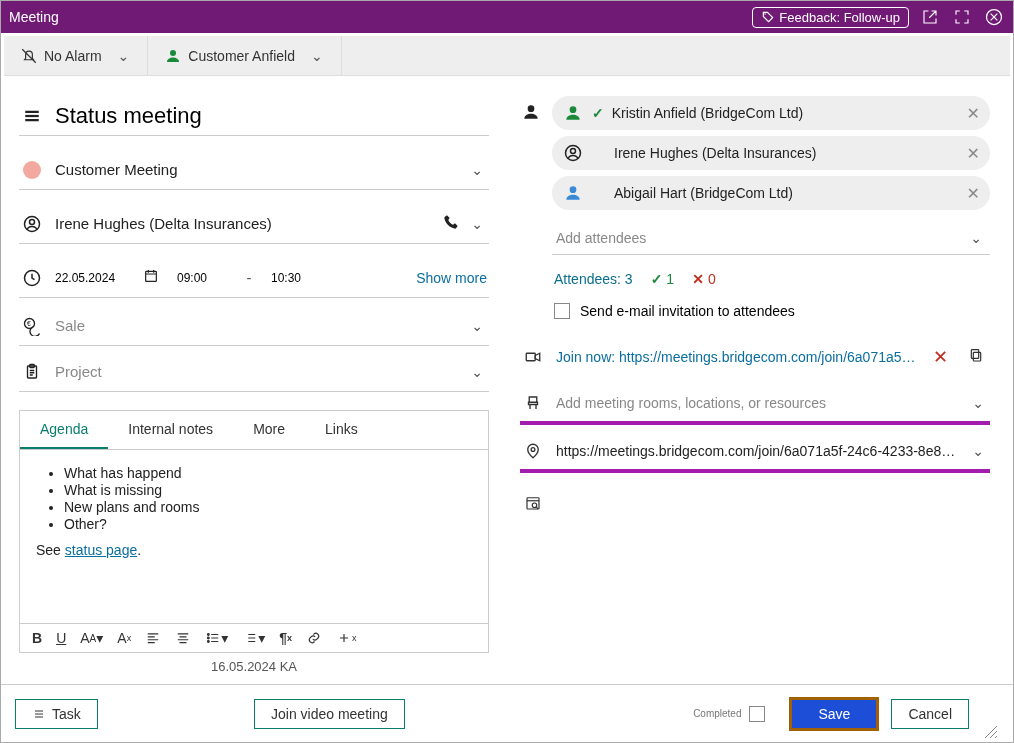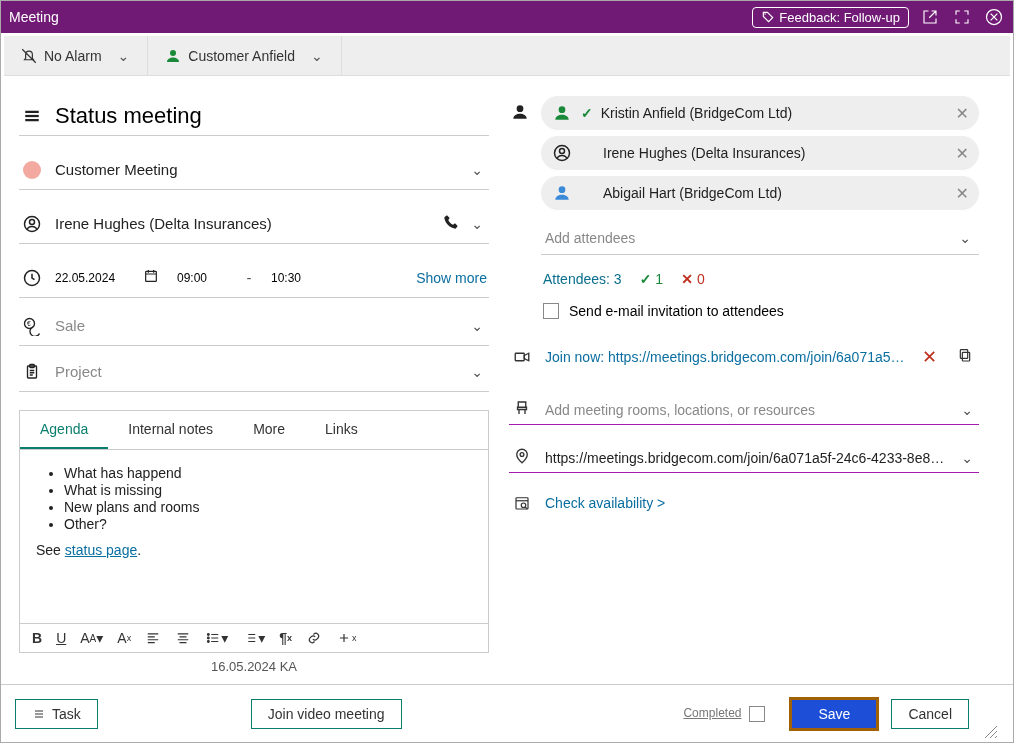--- a/index.html
+++ b/index.html
@@ -13,21 +13,21 @@
   .tb-icon { width: 22px; height: 22px; margin-left: 10px; display: flex; align-items: center; justify-content: center; cursor: pointer; }
   .tb-icon svg { stroke: #fff; fill: none; stroke-width: 1.5; }
 
   
   .secbar { background: #eeeeee; height: 40px; display: flex; align-items: center; padding: 0 8px; gap: 8px; border-bottom:1px solid #ddd; margin:3px 3px 0 3px; }
   .sec-dropdown { display: flex; align-items: center; gap: 6px; padding: 4px 8px; font-size: 14px; color: #333; cursor: pointer; border-right:1px solid #ddd; height:100%; padding-right:18px;}
   .chev { margin-left: 10px; color:#555; }
   .ic { width: 18px; height: 18px; display: inline-flex; align-items: center; justify-content:center; }
 
   
-  .content { flex: 1; display: flex; padding: 20px 18px 6px 18px; gap: 20px; overflow:hidden; }
+  .content { flex: 1; display: flex; padding: 20px 18px 6px 18px; gap: 31px; overflow:hidden; }
   .col { flex:1; min-width:0; display:flex; flex-direction:column; }
   .col-left { max-width: 470px; }
   .col-right { max-width: 470px; }
 
   .row { display:flex; align-items:center; gap:12px; border-bottom:1px solid #ccc; padding:6px 2px; min-height:40px; }
   .row .ricon { width:22px; display:flex; justify-content:center; color:#333; }
   .row .rbody { flex:1; font-size:15px; color:#222; display:flex; align-items:center; gap:8px; }
   .placeholder { color:#888; }
   .title-input { font-size:22px; font-weight:400; border:none; outline:none; width:100%; }
   .pink-dot { width:18px; height:18px; border-radius:50%; background:#f3a9a0; }
@@ -58,31 +58,31 @@
   .check { color:#1a8a3a; font-weight:bold; }
   .add-att { border-bottom:1px solid #ccc; padding:10px 4px 8px 4px; display:flex; align-items:center; font-size:14px; color:#888; margin-top:4px; }
   .att-summary { display:flex; align-items:center; gap:18px; font-size:14px; padding:16px 2px 10px 2px; }
   .att-summary .lab { color:#0a6e8d; }
   .att-summary .ok { color:#1a8a3a; display:flex; align-items:center; gap:4px;}
   .att-summary .no { color:#c03020; display:flex; align-items:center; gap:4px;}
   .cb-row { display:flex; align-items:center; gap:10px; font-size:14px; padding:6px 2px 18px 2px; }
   .row-r { display:flex; align-items:center; gap:12px; padding:6px 2px; min-height:40px; }
   .row-r .ricon { width:22px; display:flex; justify-content:center; color:#333; }
   .row-r .rbody { flex:1; font-size:14px; color:#222; display:flex; align-items:center; gap:6px; }
-  .row-border { border-bottom:1px solid #a21caf;align-items:flex-end; }
+  .row-border { border-bottom:4px solid #a21caf; }
   .joinlink { color:#0a6ea0; cursor:pointer; overflow:hidden; text-overflow:ellipsis; white-space:nowrap; }
   .redx { color:#c03020; font-size:18px; cursor:pointer; padding:0 4px;}
   .copyic { cursor:pointer; padding:0 4px; }
 
   
   .bottombar { height:58px; border-top:1px solid #ccc; display:flex; align-items:center; padding:0 14px; gap:12px; }
   .btn { border:1px solid #0a7e6d; background:#fff; color:#333; padding:6px 16px; font-size:14px; cursor:pointer; display:flex; align-items:center; gap:6px; }
   .btn.save { background:#1d4ed8; color:#fff; border:3px solid #a16207; padding:6px 26px;}
   .spacer { flex:1; }
-  .completed { font-size:12px; color:#777; display:flex; align-items:flex-start; gap:8px; margin-right:12px;text-decoration:underline;}
+  .completed { font-size:10px; color:#777; display:flex; align-items:center; gap:8px; margin-right:12px;}
   .cb { width:16px; height:16px; border:1px solid #888; background:#fff; }
   .resizer { width:16px; height:16px; align-self:flex-end; margin:-12px 0 2px 2px; }
 
   input[type=text].inline { border:none; outline:none; background:transparent; font-size:12px; width:100%; }
 </style>
 </head>
 <body>
 
 <div class="window">
 
@@ -422,23 +422,20 @@
 
       <div class="row-r">
         <div class="ricon">
           <svg width="18" height="20" viewBox="0 0 24 24" fill="none" stroke="#333" stroke-width="1.6">
               <rect x="4" y="5" width="16" height="15" rx="1"></rect>
               <path d="M4 9h16"></path>
               <circle cx="14" cy="15" r="3"></circle>
               <path d="M16.5 17.5L19 20"></path>
             </svg>
         </div>
-        <div class="rbody">
-            <span class="joinlink">Check availability &gt;</span>
-          </div>
       </div>
 
     </div>
   </div>
 
   <div class="bottombar">
     <div class="btn">
       <svg width="14" height="12" viewBox="0 0 24 24" stroke="#333" stroke-width="2">
           <path d="M4 6h16M4 12h16M4 18h16"></path>
         </svg>

